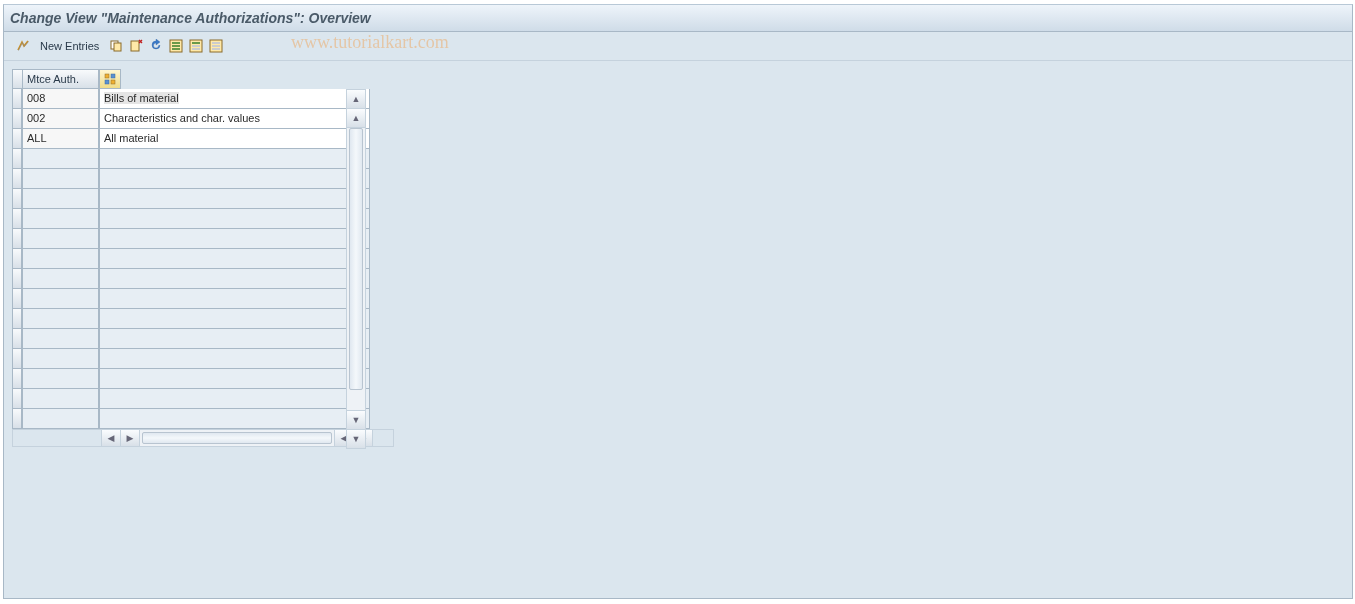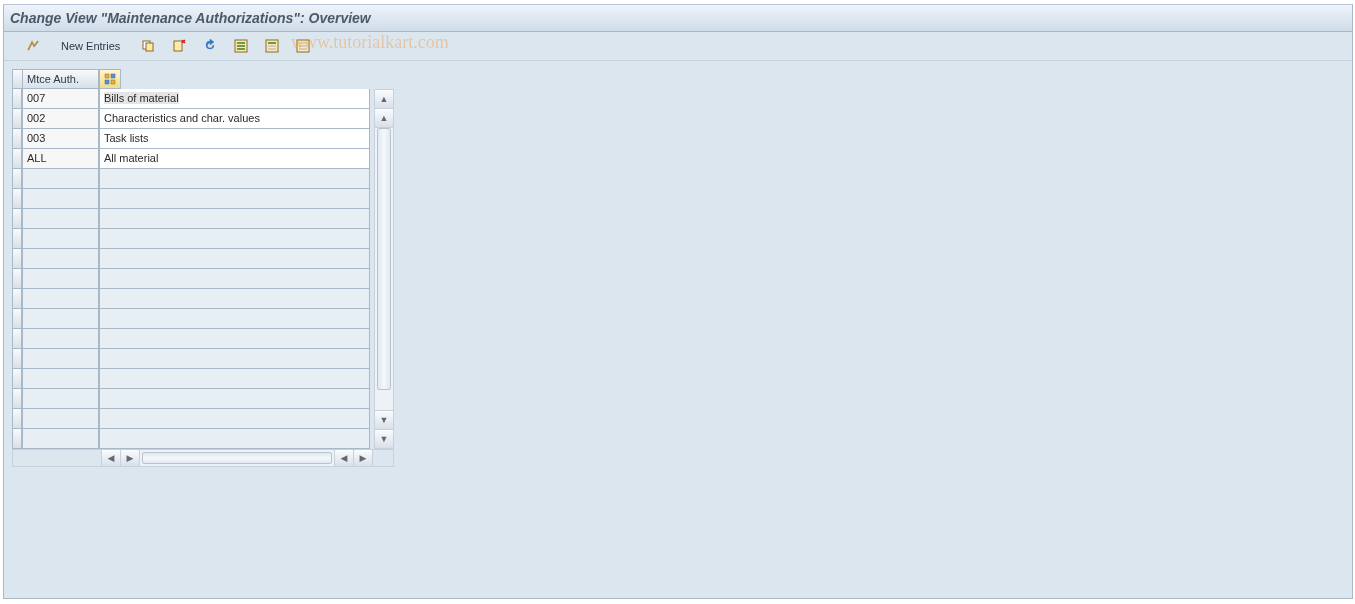--- a/index.html
+++ b/index.html
@@ -34,24 +34,24 @@
     font-weight: bold;
     font-size: 14px;
     color: #4a5a68;
   }
 
   
   .toolbar {
     height: 28px;
     display: flex;
     align-items: center;
-    padding-left: 20px;
+    padding-left: 10px;
     border-bottom: 1px solid #c5d2dd;
     position: relative;
-    gap: 13px;
+    gap: 2px;
     background: #dbe6ee;
   }
   .tb-btn {
     width: 18px;
     height: 18px;
     display: inline-flex;
     align-items: center;
     justify-content: center;
     border-radius: 2px;
     cursor: default;
@@ -80,21 +80,21 @@
 
   
   .workspace {
     position: relative;
     padding: 8px;
   }
 
   
   .table-wrap {
     position: relative;
-    width: 382px;
+    width: 354px;
     background: #dbe6ee;
   }
   .table-header-row {
     display: flex;
     height: 20px;
   }
   .hdr-cell {
     box-sizing: border-box;
     height: 20px;
     line-height: 18px;
@@ -292,32 +292,27 @@
               <rect x="1" y="7" width="4" height="4" fill="#5a90d0" stroke="#3a6aa0" stroke-width="0.5"></rect>
               <rect x="7" y="7" width="4" height="4" fill="#f0b030" stroke="#8a6a2a" stroke-width="0.5"></rect>
             </svg>
         </div>
       </div>
 
       <div style="position:relative;">
         <div class="table-body" id="table-body">
             <div class="row">
               <div class="row-handle"></div>
-              <div class="cell-code">007</div>
+              <div class="cell-code">008</div>
               <div class="cell-desc"><span class="sel">Bills of material</span></div>
             </div>
             <div class="row">
               <div class="row-handle"></div>
               <div class="cell-code">002</div>
               <div class="cell-desc">Characteristics and char. values</div>
-            </div>
-            <div class="row">
-              <div class="row-handle"></div>
-              <div class="cell-code">003</div>
-              <div class="cell-desc">Task lists</div>
             </div>
             <div class="row">
               <div class="row-handle"></div>
               <div class="cell-code">ALL</div>
               <div class="cell-desc">All material</div>
             </div>
             <div class="row empty">
               <div class="row-handle"></div>
               <div class="cell-code"></div>
               <div class="cell-desc"></div>

